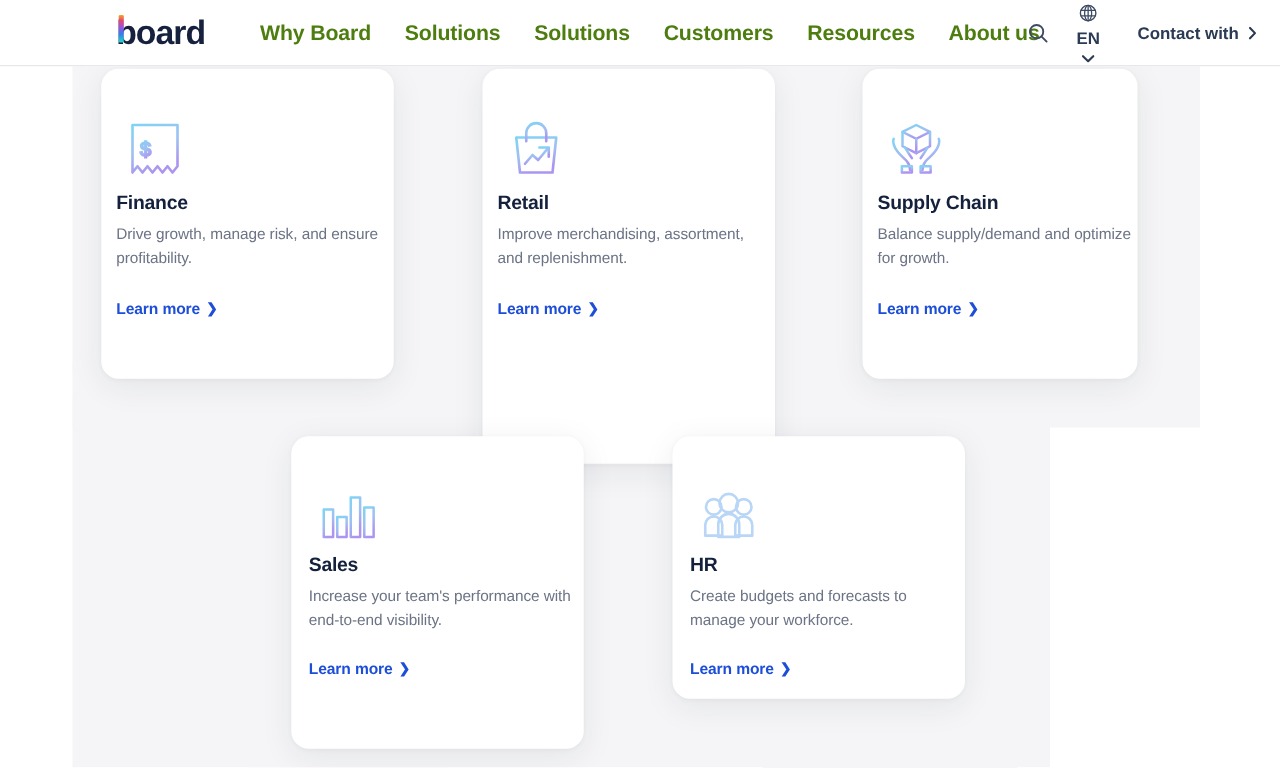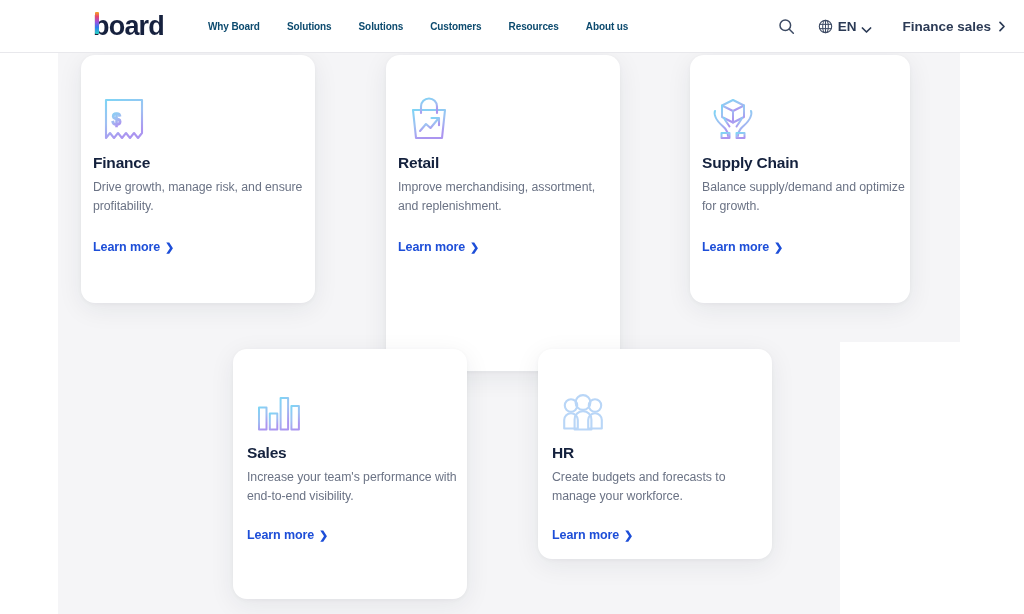--- a/index.html
+++ b/index.html
@@ -25,26 +25,26 @@
     font-size: 27px; font-weight: bold; letter-spacing: -0.8px;
     color: #16213e; line-height: 1; position: relative;
   }
   .logo-stripe {
     position: absolute; left: 2px; top: -1px; width: 4px; height: 22px;
     background: linear-gradient(to bottom, #f5a623 0%, #e8476b 20%, #9b51e0 45%, #2f80ed 70%, #27d6c2 100%);
     border-radius: 1px;
   }
   .nav { position: absolute; left: 208px; top: 0; height: 53px; display: flex; align-items: center; gap: 27px; }
   .nav-link {
-    font-size: 10px; color: #0c4a6e; font-weight: bold;
+    font-size: 17px; color: #4d7c0f; font-weight: bold;
     letter-spacing: -0.1px; white-space: nowrap; cursor: pointer;
   }
   .header-right { position: absolute; right: 10px; top: 0; height: 53px; display: flex; align-items: center; gap: 0; }
   .search-btn { width: 34px; height: 34px; display: flex; align-items: center; justify-content: center; cursor: pointer; }
-  .lang-btn { display: flex; align-items: flex-end; gap: 5px; margin-left: 14px; cursor: pointer; }
+  .lang-btn { display: flex; align-items: center; gap: 5px; margin-left: 14px; cursor: pointer; flex-direction: column; }
   .lang-code { font-size: 13.5px; font-weight: bold; color: #2b3a55; }
   .contact-btn { display: flex; align-items: center; gap: 7px; margin-left: 30px; margin-right: 8px; cursor: pointer; }
   .contact-label { font-size: 13.5px; font-weight: bold; color: #2b3a55; white-space: nowrap; }
 
   
   .bg-shape {
     position: absolute; background: #f5f5f7;
     z-index: 1;
   }
   .bg-top { left: 58px; top: 53px; width: 902px; height: 270px; border-radius: 0 0 26px 26px; }
@@ -163,21 +163,21 @@
           <line x1="1.6" y1="10.3" x2="14.4" y2="10.3" stroke="#3c4a63" stroke-width="1.1"></line>
           <line x1="8" y1="1.4" x2="8" y2="14.6" stroke="#3c4a63" stroke-width="1.1"></line>
         </svg>
         <span class="lang-code">EN</span>
         <svg width="11" height="8" viewBox="0 0 11 8">
           <path d="M1.4 2 L5.5 6 L9.6 2" fill="none" stroke="#2b3a55" stroke-width="1.7" stroke-linecap="round" stroke-linejoin="round"></path>
         </svg>
       </div>
 
       <div class="contact-btn">
-        <span class="contact-label">Finance sales</span>
+        <span class="contact-label">Contact with</span>
         <svg width="8" height="11" viewBox="0 0 8 11">
           <path d="M2 1.4 L6 5.5 L2 9.6" fill="none" stroke="#2b3a55" stroke-width="1.7" stroke-linecap="round" stroke-linejoin="round"></path>
         </svg>
       </div>
 
     </div>
   </div>
 
   <div class="card r1" id="card-finance">
     <div class="card-inner">

